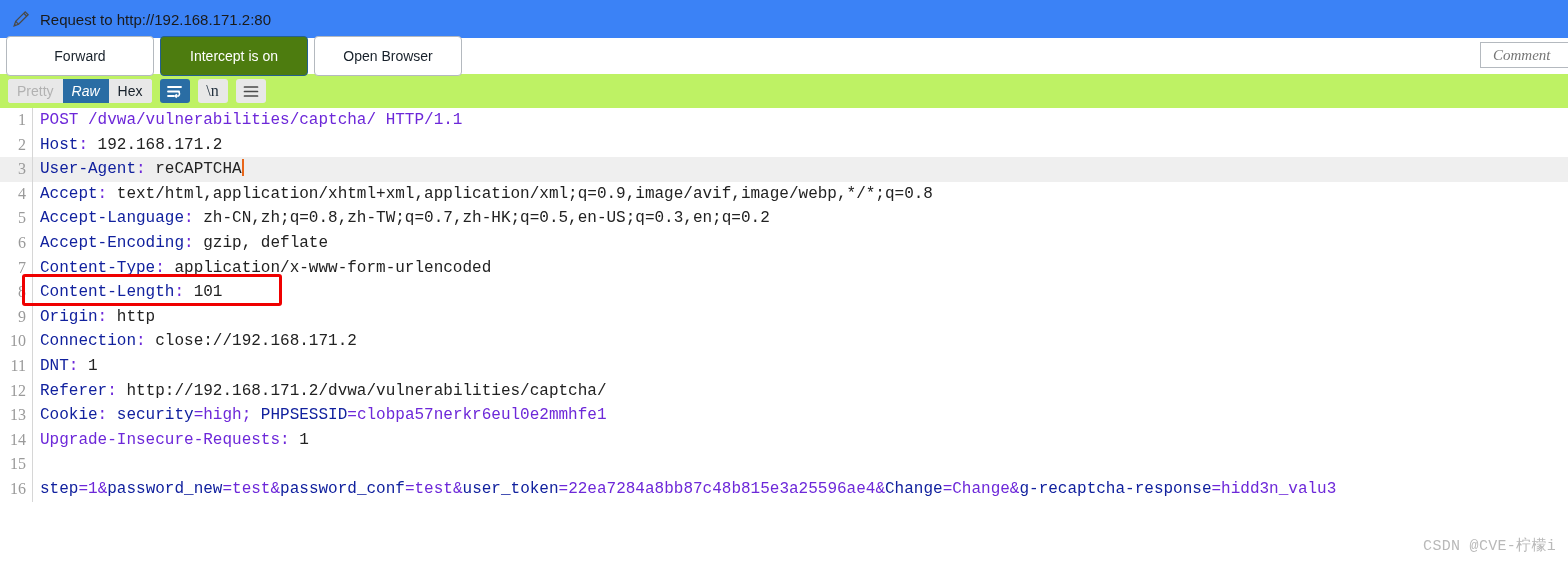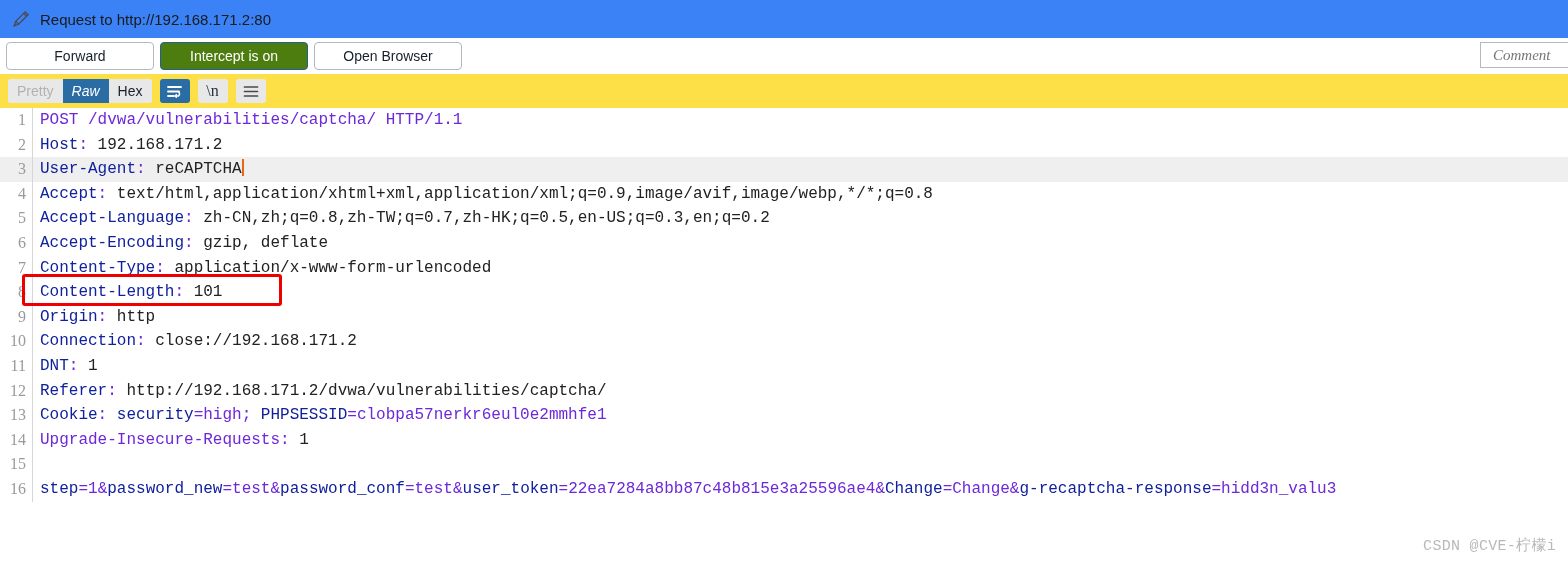--- a/index.html
+++ b/index.html
@@ -42,21 +42,21 @@
   
   .actionbar {
     height: 36px;
     display: flex;
     align-items: center;
     padding-left: 6px;
     gap: 6px;
     position: relative;
   }
   .btn {
-    height: 28px;
+    height: 40px;
     min-width: 148px;
     padding: 0 10px;
     font-size: 14px;
     font-family: "Liberation Sans", sans-serif;
     color: #17202a;
     background: #ffffff;
     border: 1px solid #b4b9bf;
     border-radius: 4px;
     cursor: pointer;
     display: flex;
@@ -93,21 +93,21 @@
     background: transparent;
   }
 
   
   .viewbar {
     height: 34px;
     display: flex;
     align-items: center;
     padding-left: 8px;
     gap: 0px;
-    background: #fde047;
+    background: #bef264;
   }
   .seg {
     display: flex;
     align-items: stretch;
     height: 24px;
     border-radius: 3px;
     overflow: hidden;
     background: #e8e8e8;
   }
   .seg-item {

